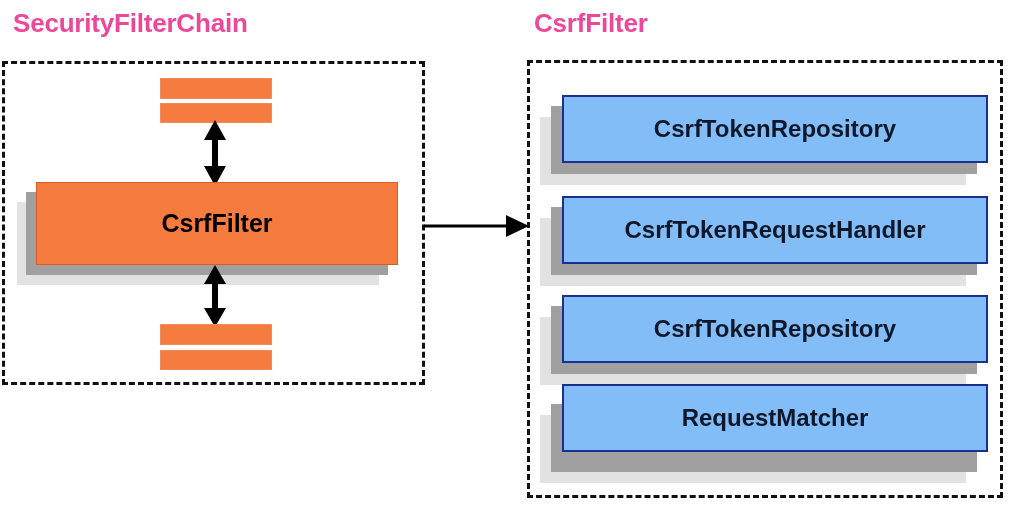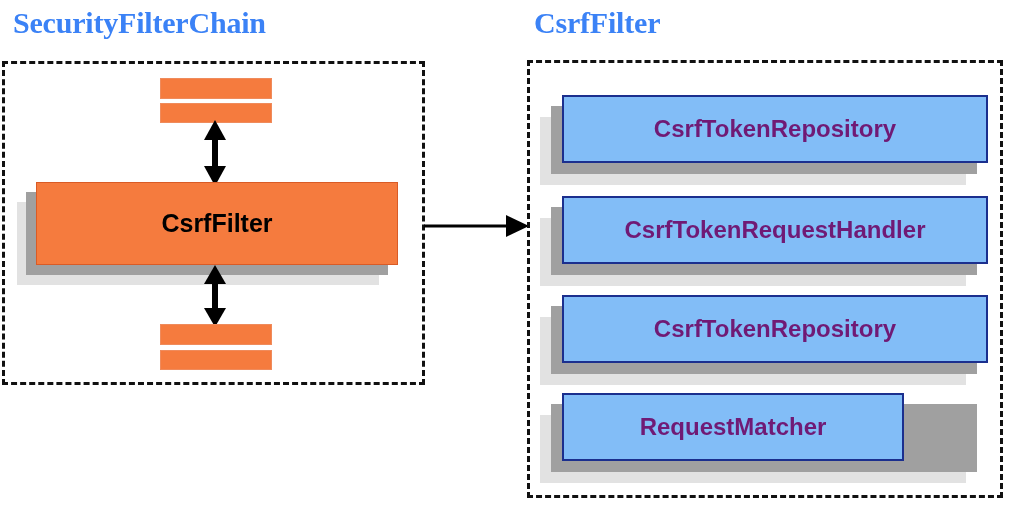--- a/index.html
+++ b/index.html
@@ -14,25 +14,25 @@
     position: relative;
     width: 1010px;
     height: 505px;
     background: #ffffff;
     overflow: hidden;
   }
 
   
   .panel-title {
     position: absolute;
-    font-family: Liberation Serif, serif;
+    font-family: Liberation Sans, sans-serif;
     font-weight: bold;
-    font-size: 30px;
+    font-size: 26px;
     line-height: 30px;
-    color: #3b82f6;
+    color: #ec4899;
     white-space: nowrap;
     letter-spacing: -0.2px;
   }
   #title-left  { left: 13px;  top: 8px; }
   #title-right { left: 534px; top: 8px; }
 
   
   .dashed-box {
     position: absolute;
     box-sizing: border-box;
@@ -83,21 +83,21 @@
     background: #82bdf7;
     border: 2px solid #1b2f8e;
     display: flex;
     align-items: center;
     justify-content: center;
   }
   .blue-box .label {
     font-family: "Liberation Sans", sans-serif;
     font-weight: bold;
     font-size: 24px;
-    color: #701a75;
+    color: #0f172a;
     white-space: nowrap;
   }
 
   
   .arrow-svg {
     position: absolute;
     overflow: visible;
   }
 </style>
 </head>
@@ -155,17 +155,17 @@
   </div>
 
   <div class="shadow-far" style="left:540px; top:317px; width:426px; height:68px;"></div>
   <div class="shadow-near" style="left:551px; top:306px; width:426px; height:68px;"></div>
   <div class="blue-box" style="left:562px; top:295px; width:426px; height:68px;">
     <span class="label">CsrfTokenRepository</span>
   </div>
 
   <div class="shadow-far" style="left:540px; top:415px; width:426px; height:68px;"></div>
   <div class="shadow-near" style="left:551px; top:404px; width:426px; height:68px;"></div>
-  <div class="blue-box" style="left:562px; top:393px; width:342px; height:68px;">
+  <div class="blue-box" style="left:562px; top:384px; width:426px; height:68px;">
     <span class="label">RequestMatcher</span>
   </div>
 
 </div>
 
 </body></html>

